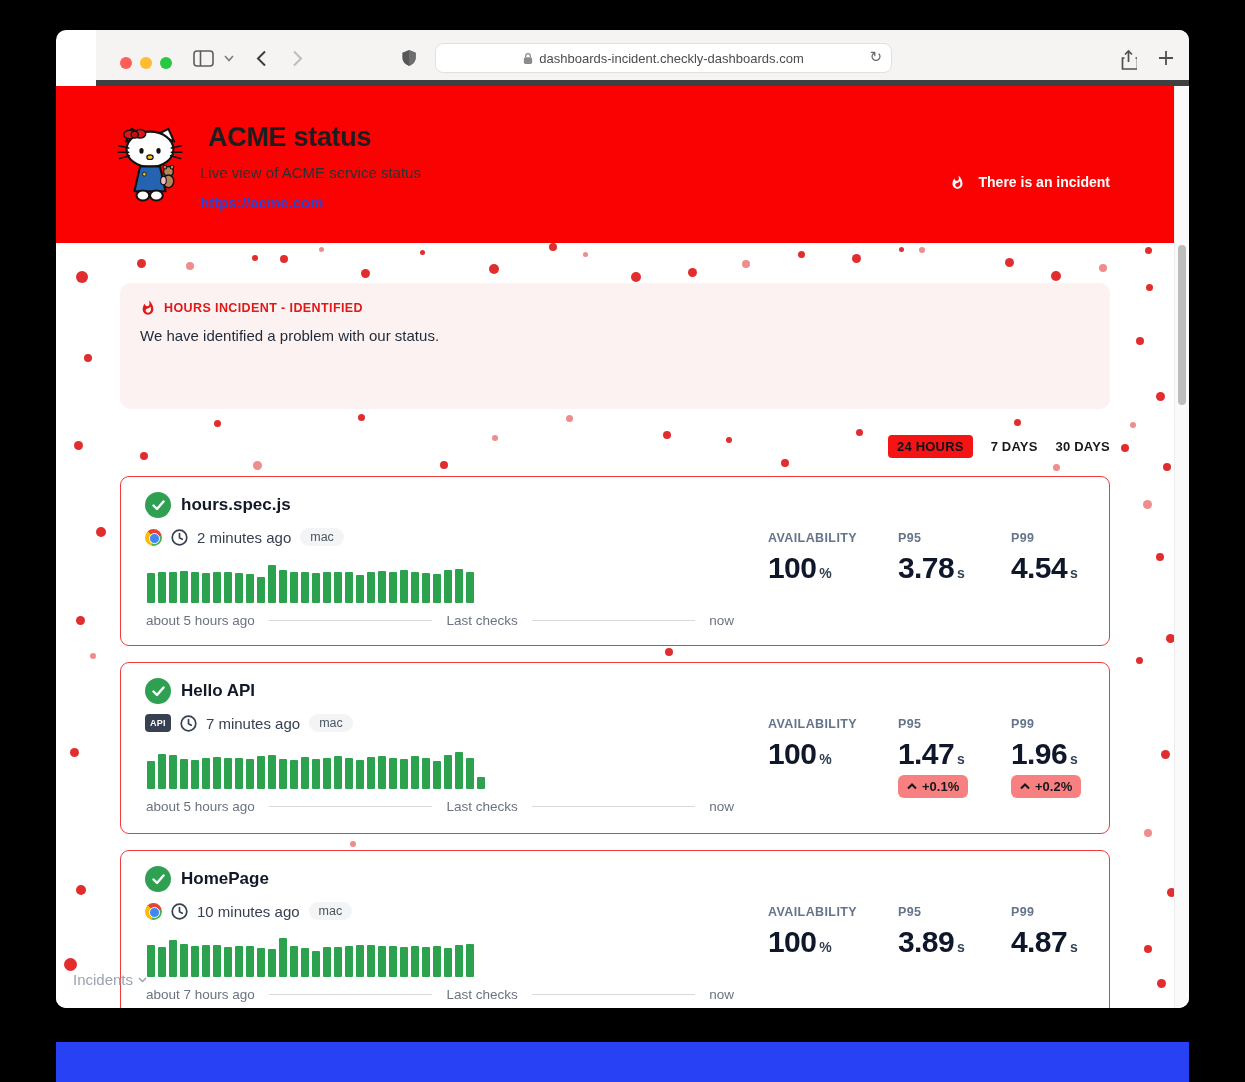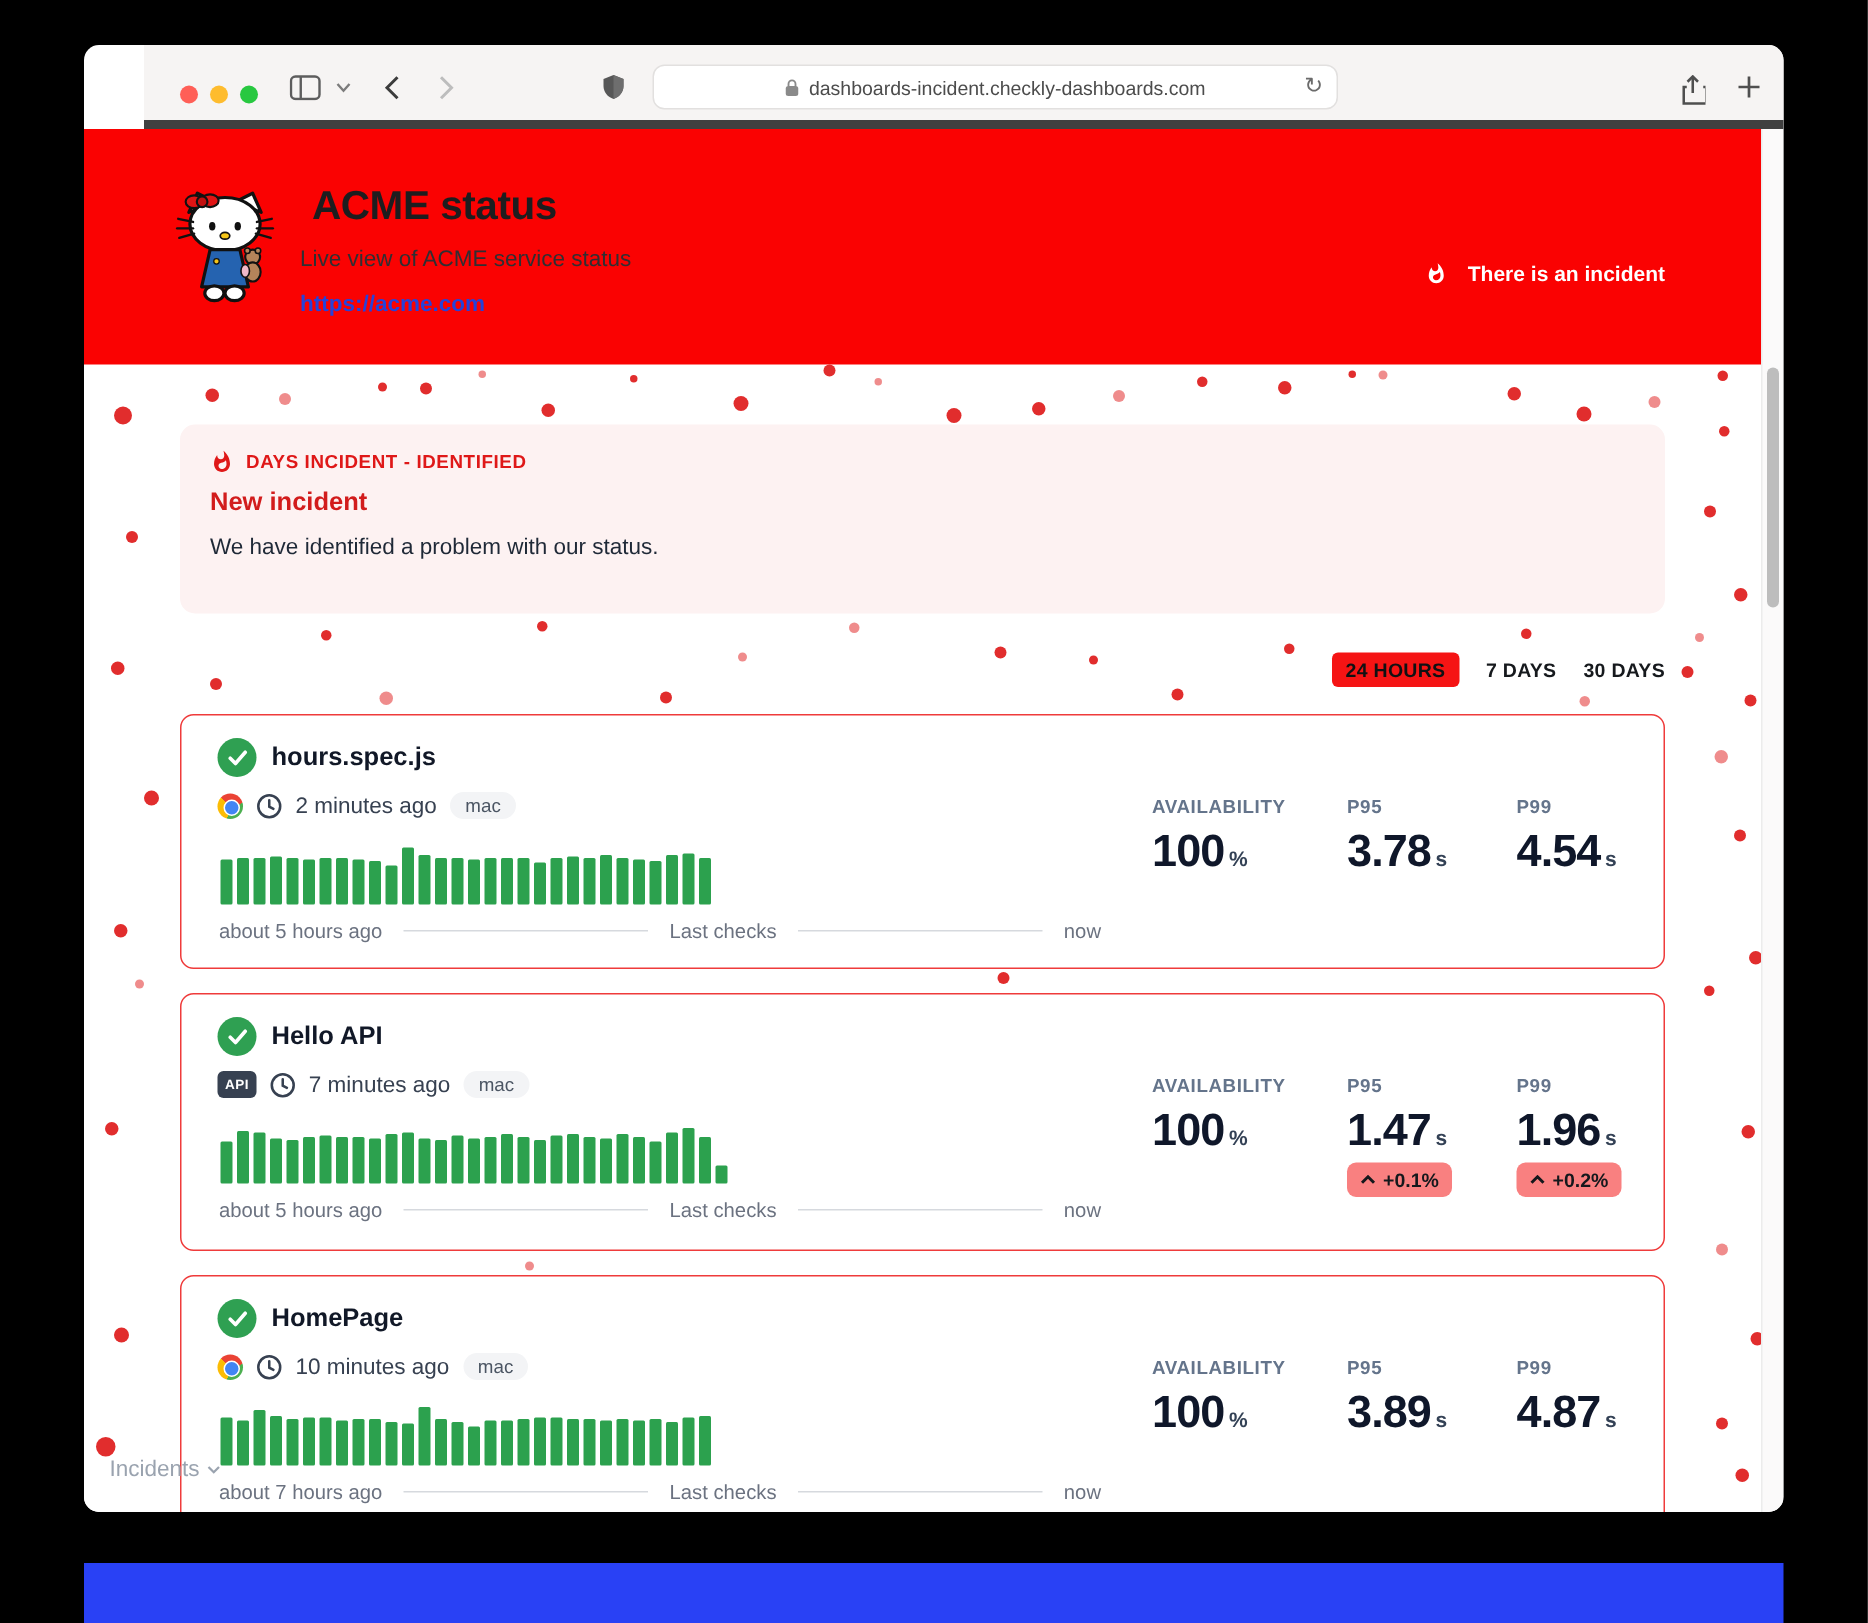--- a/index.html
+++ b/index.html
@@ -276,23 +276,22 @@
         <span class="dot" style="left: 609px; top: 618px; width: 8px; height: 8px; opacity: 1; background: rgb(225, 45, 45);"></span>
         <span class="dot" style="left: 34px; top: 623px; width: 6px; height: 6px; opacity: 0.55; background: rgb(225, 45, 45);"></span>
         <span class="dot" style="left: 294px; top: 811px; width: 6px; height: 6px; opacity: 0.55; background: rgb(225, 45, 45);"></span>
       </div>
 
     <div class="banner">
       <div class="banner-label">
         <svg width="16" height="16" viewBox="0 0 24 24" fill="#df1818">
             <path d="M13.5.67s.74 2.65.74 4.8c0 2.06-1.35 3.73-3.41 3.73-2.07 0-3.63-1.67-3.63-3.73l.03-.36C5.21 7.51 4 10.62 4 14c0 4.42 3.58 8 8 8s8-3.58 8-8C20 8.61 17.41 3.8 13.5.67zM11.71 19c-1.78 0-3.22-1.4-3.22-3.14 0-1.62 1.05-2.76 2.81-3.12 1.77-.36 3.6-1.21 4.62-2.58.39 1.29.59 2.65.59 4.04 0 2.65-2.15 4.8-4.8 4.8z"></path>
           </svg>
-        <span>DAYS INCIDENT - IDENTIFIED</span>
-      </div>
-      <div class="banner-title">New incident</div>
+        <span>HOURS INCIDENT - IDENTIFIED</span>
+      </div>
       <div class="banner-msg">We have identified a problem with our status.</div>
     </div>
 
     <div class="timerange">
       <span class="tr-item active">24 HOURS</span>
       <span class="tr-item">7 DAYS</span>
       <span class="tr-item">30 DAYS</span>
     </div>
 
     <div class="card card-1">

